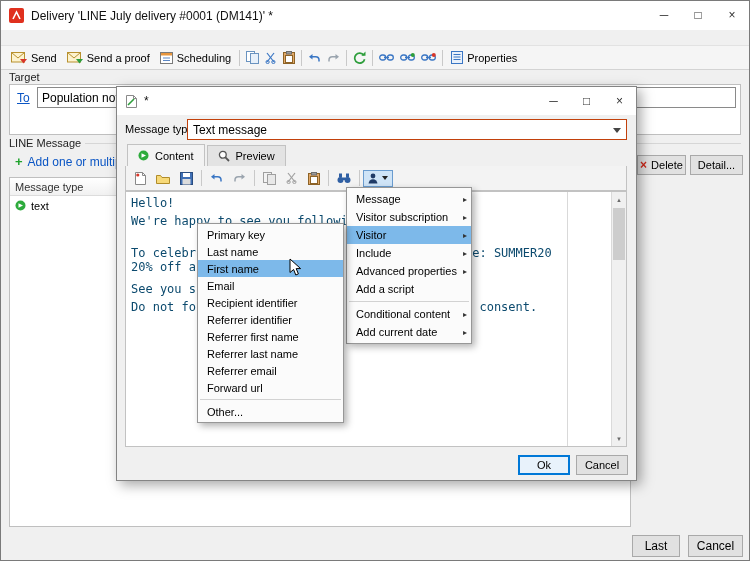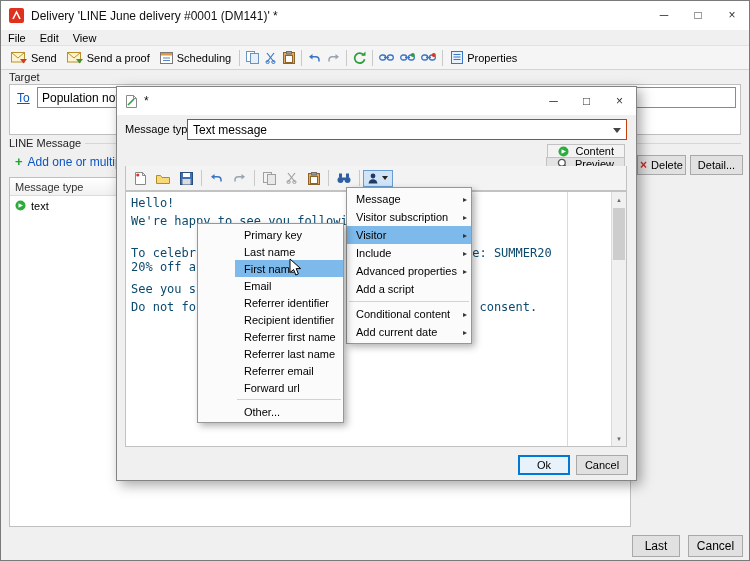--- a/index.html
+++ b/index.html
@@ -61,21 +61,21 @@
   .dlg-winbtn { width:33px; height:27px; display:flex; align-items:center; justify-content:center;
                 font-size:12px; color:#333; }
   .dlg-mt-label { position:absolute; top:36px; left:8px; font-size:11px; }
   .dlg-select { position:absolute; top:32px; left:70px; right:9px; height:21px; background:#fff;
                 border:1px solid #c2410c; display:flex; align-items:center; padding:0 18px 0 5px;
                 font-size:12px; }
   .chev { position:absolute; right:5px; top:8px; width:0; height:0;
           border-left:4px solid transparent; border-right:4px solid transparent;
           border-top:5px solid #444; }
   .tabs { position:absolute; top:57px; left:8px; right:9px; height:23px;
-          border-bottom:1px solid #c2c2c2; display:flex; align-items:flex-end; padding-left:2px;flex-direction:column; }
+          border-bottom:1px solid #c2c2c2; display:flex; align-items:flex-end; padding-left:2px; }
   .tab { display:flex; align-items:center; gap:6px; height:21px; padding:0 10px; font-size:11px;
          background:#e3e3e3; border:1px solid #c2c2c2; border-bottom:none; margin-right:2px; }
   .tab.active { background:#f3f3f3; height:23px; margin-bottom:-1px; border-bottom:1px solid #f3f3f3; }
   .dlg-toolbar { position:absolute; top:79px; left:8px; right:9px; height:25px; background:#f3f3f3;
                  border:1px solid #c2c2c2; border-top:none; display:flex; align-items:center;
                  padding:0 4px; }
   .dtb-btn { display:flex; align-items:center; padding:2px 4px; gap:2px; border:1px solid transparent; }
   .dtb-btn.pressed { background:#cfe4f7; border:1px solid #6a9ccf; }
   .caret { width:0; height:0; border-left:3px solid transparent; border-right:3px solid transparent;
            border-top:4px solid #222; margin-left:2px; }
@@ -110,39 +110,34 @@
 </head>
 <body>
 
 <div class="screen">
 
   <div class="titlebar">
     <svg width="15" height="15">
         <rect width="15" height="15" rx="2" fill="#e0301e"></rect>
         <path d="M4 11 L7.5 4 L11 11" stroke="#fff" stroke-width="1.6" fill="none"></path>
       </svg>
-    <span class="title-text">Delivery 'LINE June delivery #0001 (DM141)' *</span>
+    <span class="title-text">Delivery 'LINE July delivery #0001 (DM141)' *</span>
   </div>
   <div class="winbtns">
     <div class="winbtn">
         <span>─</span>
       </div>
     <div class="winbtn">
         <span>□</span>
       </div>
     <div class="winbtn">
         <span>×</span>
       </div>
   </div>
 
-  <div class="menubar">
-    <span class="mitem">File</span>
-    <span class="mitem">Edit</span>
-    <span class="mitem">View</span>
-  </div>
 
   <div class="toolbar">
     <div class="tb-item">
       <svg width="16" height="12">
           <rect x="0.5" y="0.5" width="13" height="9.5" fill="#fdf3cf" stroke="#b8912f"></rect>
           <path d="M0.5 0.5 L7 6 L13.5 0.5" fill="none" stroke="#b8912f"></path>
           <path d="M9 7 h7 l-3.5 4.5 z" fill="#d8372a"></path>
         </svg>
       <span>Send</span>
     </div>
@@ -456,38 +451,38 @@
     <div class="mi">
       <span>Conditional content</span>
       <span class="mi-arrow">▸</span>
     </div>
     <div class="mi">
       <span>Add current date</span>
       <span class="mi-arrow">▸</span>
     </div>
   </div>
 
-  <div class="menu menu2" style="left:196px;top:222px;width:147px;padding-left:37px;">
+  <div class="menu menu2" style="left:196px;top:222px;width:147px;">
     <div class="mi">
       <span>Primary key</span>
     </div>
     <div class="mi">
       <span>Last name</span>
     </div>
     <div class="mi hl">
       <span>First name</span>
     </div>
     <div class="mi">
       <span>Email</span>
     </div>
     <div class="mi">
+      <span>Recipient identifier</span>
+    </div>
+    <div class="mi">
       <span>Referrer identifier</span>
-    </div>
-    <div class="mi">
-      <span>Recipient identifier</span>
     </div>
     <div class="mi">
       <span>Referrer first name</span>
     </div>
     <div class="mi">
       <span>Referrer last name</span>
     </div>
     <div class="mi">
       <span>Referrer email</span>
     </div>

